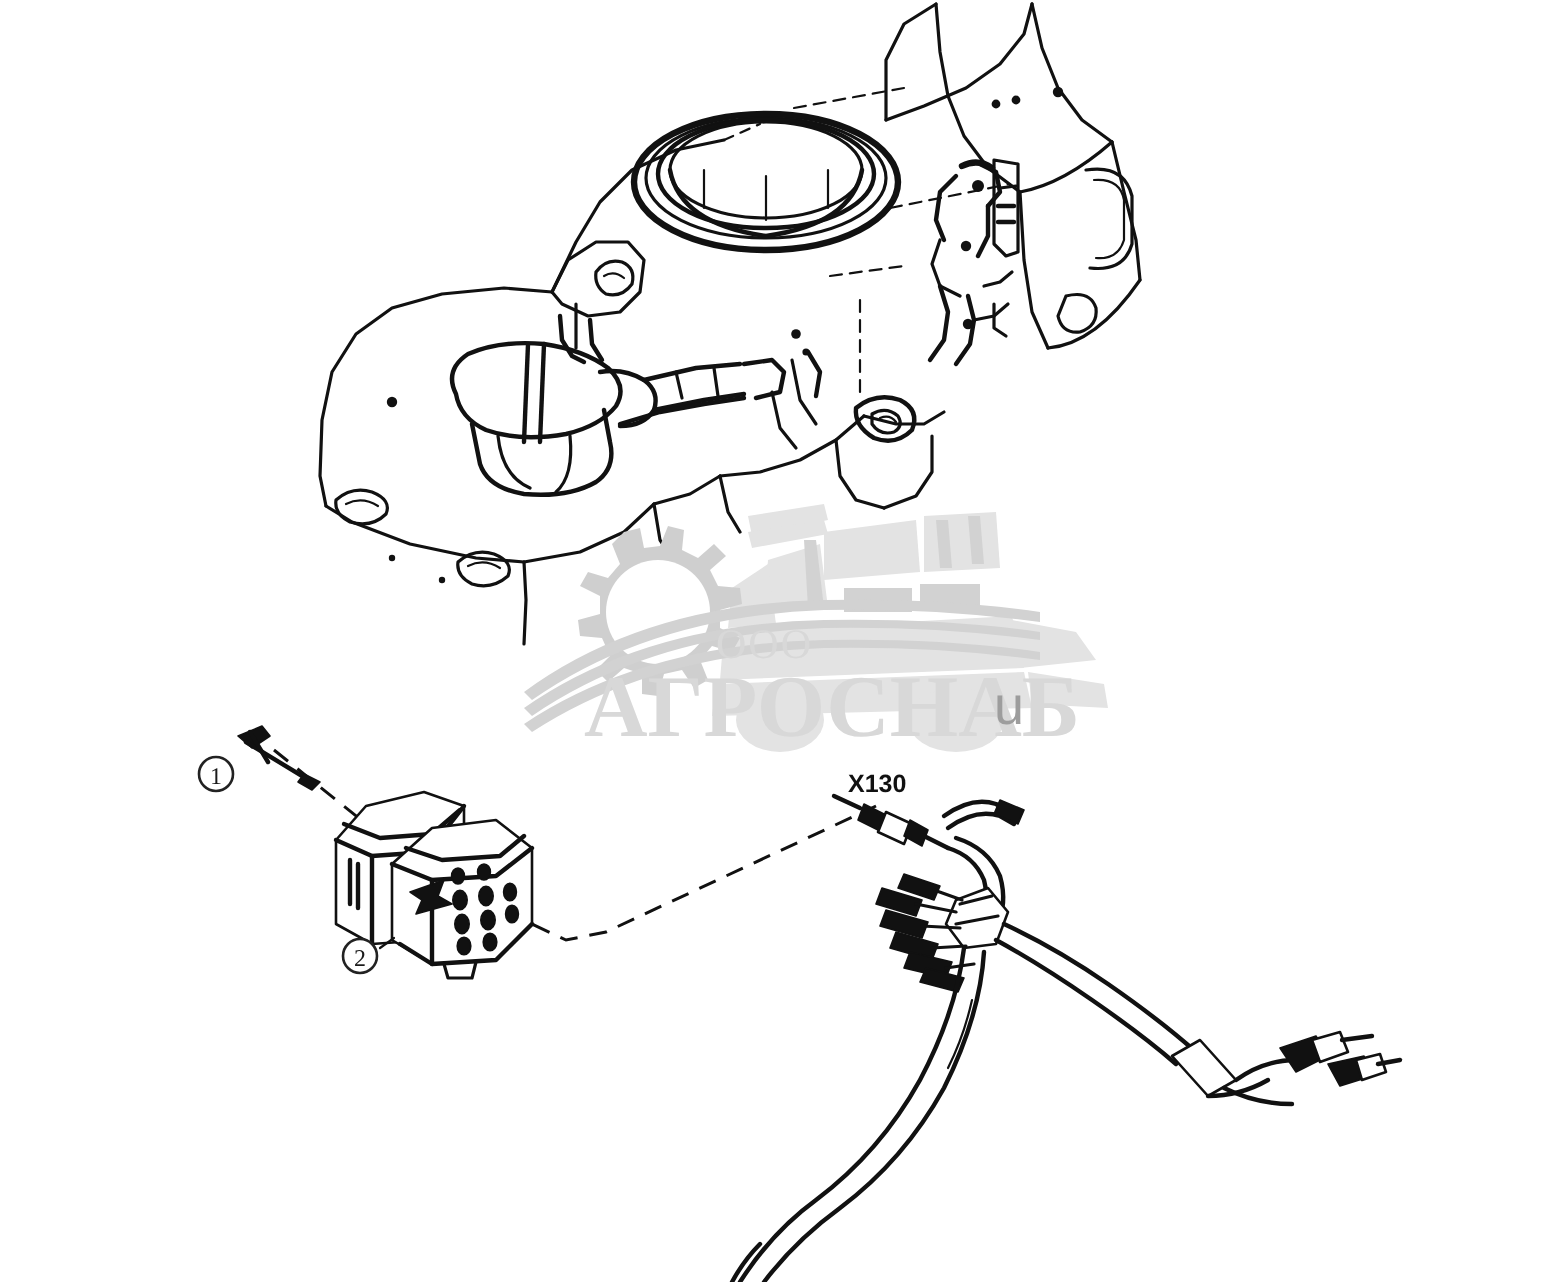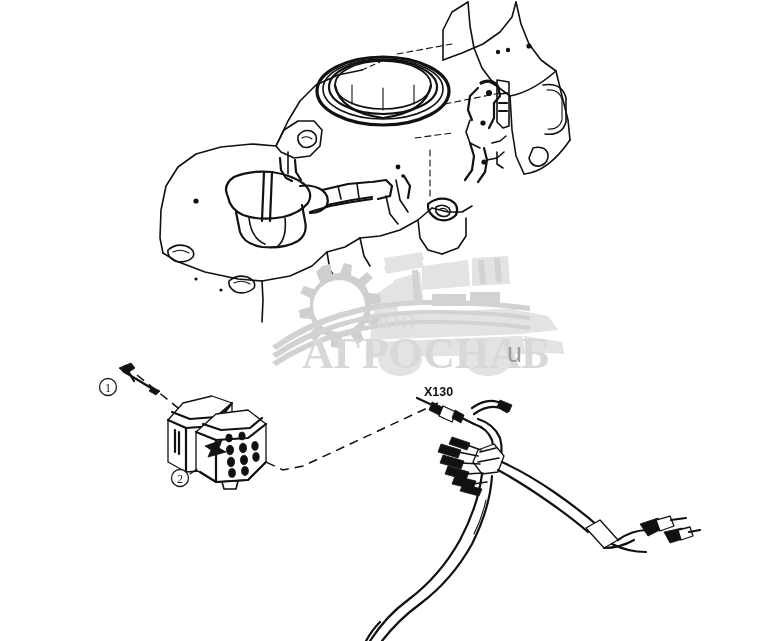--- a/index.html
+++ b/index.html
@@ -43,21 +43,21 @@
   }
   .conn-label {
     font-family: "Liberation Sans", sans-serif;
     font-size: 12.5px;
     font-weight: bold;
     fill: #111111;
   }
   
   #watermark {
     position: absolute;
-    left: 272px;
+    left: 262px;
     top: 250px;
     width: 300px;
     height: 130px;
     pointer-events: none;
   }
   #watermark svg { position: absolute; top:0; left:0; width: 300px; height: 130px; }
   .wm-pale { fill: #e3e3e3; }
   .wm-mid  { fill: #d2d2d2; }
   .wm-gear { fill: #cfcfcf; }
   .wm-text {

